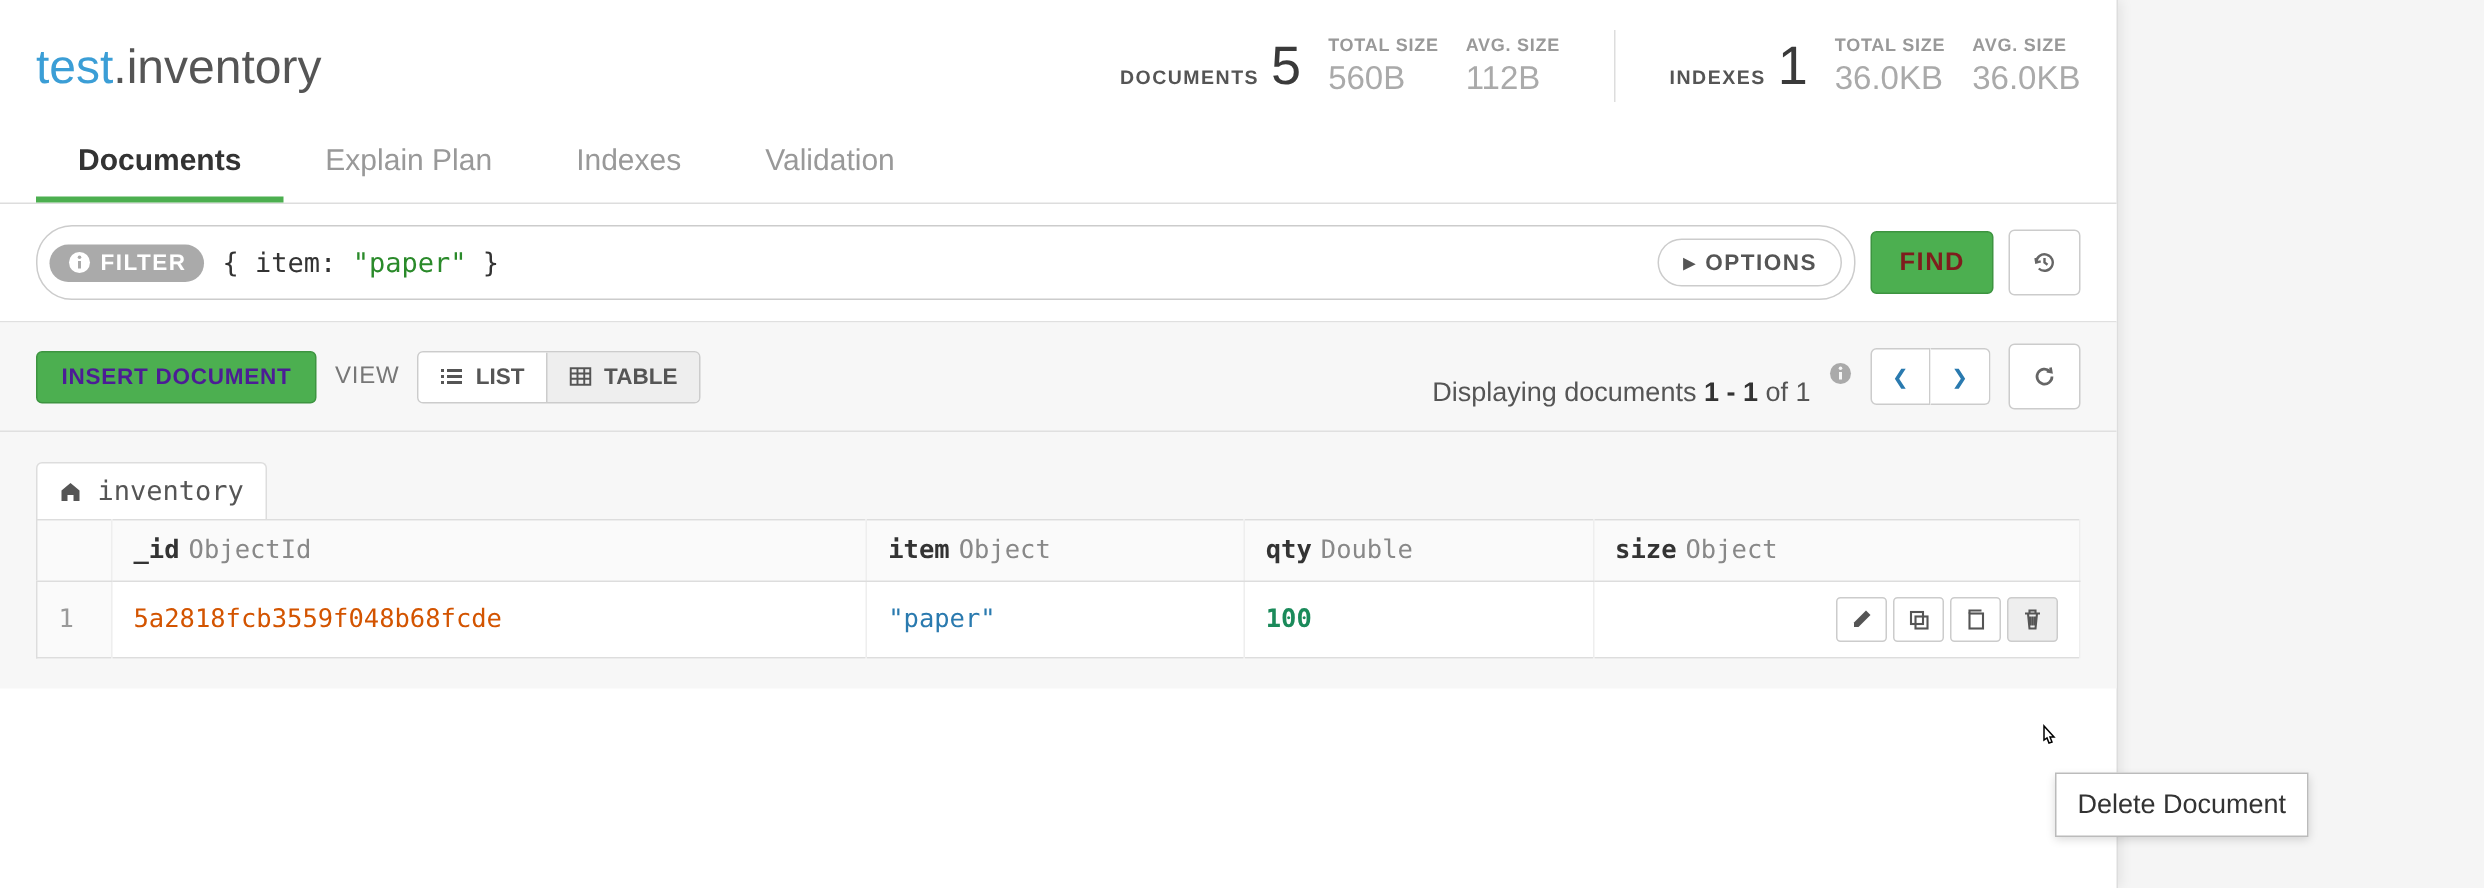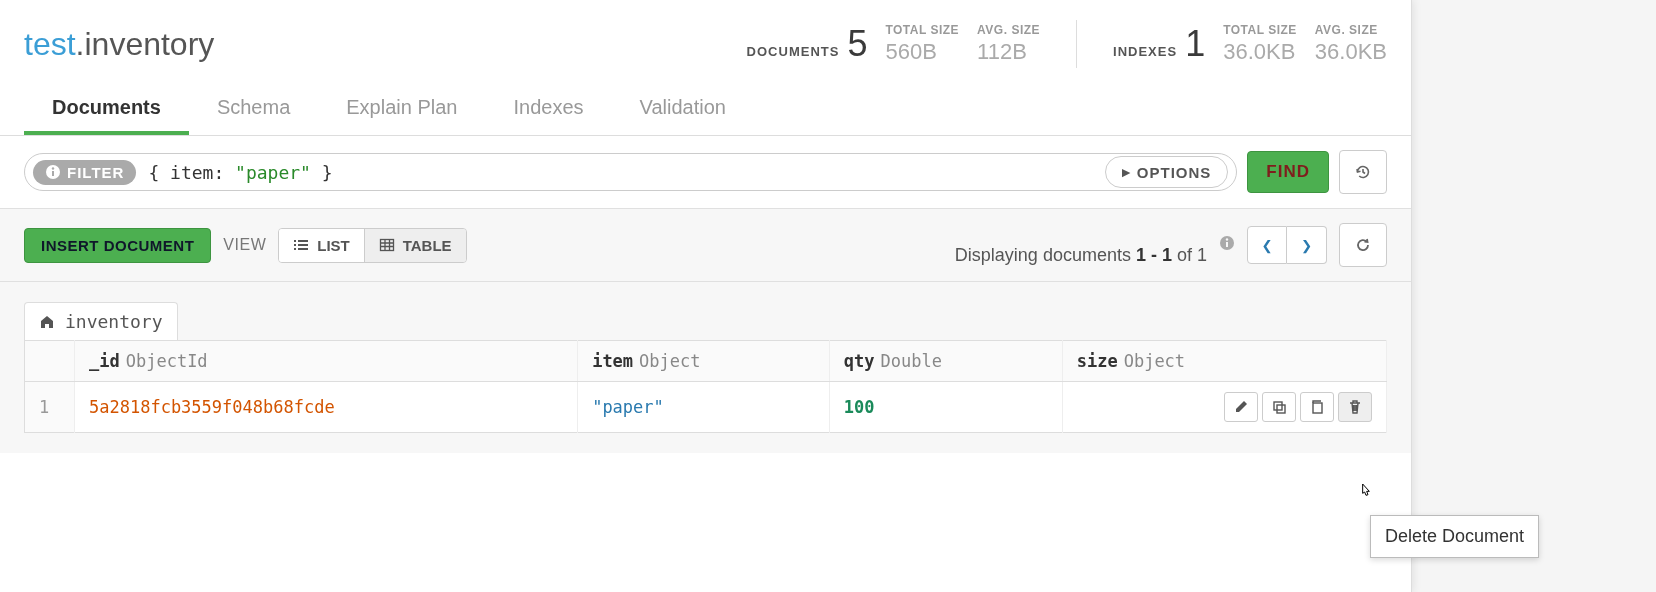--- a/index.html
+++ b/index.html
@@ -22,32 +22,32 @@
 .stat-col-value { font-size: 22px; color: #aaa; font-weight: 400; }
 .stat-divider { width: 1px; height: 48px; background: #ddd; }
 
 
 .tabs { display: flex; border-bottom: 1px solid #ddd; padding: 0 24px; }
 .tab { padding: 12px 28px; font-size: 20px; color: #999; cursor: pointer; border-bottom: 4px solid transparent; }
 .tab.active { color: #333; font-weight: 600; border-bottom-color: #4caf50; }
 
 
 .filter-bar { display: flex; align-items: center; gap: 10px; padding: 14px 24px; background: #fff; border-bottom: 1px solid #e0e0e0; }
-.filter-input-wrap { flex: 1; display: flex; align-items: center; border: 1px solid #ccc; border-radius: 24px; padding: 6px 8px; height: 38px; background: #fff; }
+.filter-input-wrap { flex: 1; display: flex; align-items: center; border: 1px solid #ccc; border-radius: 24px; padding: 6px 8px; height: 50px; background: #fff; }
 .filter-pill { background: #aaa; color: #fff; font-size: 15px; font-weight: 600; letter-spacing: 1px; padding: 4px 12px; border-radius: 14px; display: inline-flex; align-items: center; gap: 6px; }
 .filter-text { font-family: "Menlo", "Consolas", monospace; font-size: 18px; color: #333; margin-left: 12px; flex: 1; }
 .filter-text .str { color: #2a8a2a; }
 .options-btn { border: 1px solid #ccc; border-radius: 20px; padding: 6px 16px; font-size: 15px; font-weight: 600; letter-spacing: 1px; color: #555; display: inline-flex; align-items: center; gap: 6px; background: #fff; cursor: pointer; }
 .btn { border: 1px solid #ccc; border-radius: 4px; padding: 10px 18px; font-size: 17px; font-weight: 600; letter-spacing: 1px; cursor: pointer; background: #fff; color: #555; }
 .btn-find { background: #4caf50; border-color: #3d9440; color: #7f1d1d; }
 .btn-icon { border: 1px solid #ccc; border-radius: 4px; width: 48px; height: 44px; display: inline-flex; align-items: center; justify-content: center; cursor: pointer; color: #666; background: #fff; }
 
 
 .toolbar { display: flex; align-items: center; gap: 12px; padding: 14px 24px; background: #f7f7f7; border-bottom: 1px solid #e0e0e0; }
-.btn-insert { background: #4caf50; border: 1px solid #3d9440; color: #0f172a; border-radius: 4px; padding: 8px 16px; font-size: 15px; font-weight: 600; letter-spacing: 0.5px; cursor: pointer; }
+.btn-insert { background: #4caf50; border: 1px solid #3d9440; color: #4c1d95; border-radius: 4px; padding: 8px 16px; font-size: 15px; font-weight: 600; letter-spacing: 0.5px; cursor: pointer; }
 .view-label { font-size: 16px; color: #777; font-weight: 500; letter-spacing: 0.5px; }
 .seg { display: inline-flex; border: 1px solid #ccc; border-radius: 4px; overflow: hidden; }
 .seg-btn { padding: 8px 14px; font-size: 15px; font-weight: 600; color: #555; background: #fff; border: none; display: inline-flex; align-items: center; gap: 8px; cursor: pointer; }
 .seg-btn + .seg-btn { border-left: 1px solid #ccc; }
 .seg-btn.active { background: #eee; }
 .toolbar-right { margin-left: auto; display: flex; align-items: center; gap: 12px; }
 .display-text { font-size: 18px; color: #555; margin-top: 20px; }
 .display-text b { font-weight: 700; color: #333; }
 .info-icon { color: #aaa; font-size: 18px; }
 .pager { display: inline-flex; }
@@ -115,21 +115,20 @@
         <div class="stat-col">
           <div class="stat-col-label">AVG. SIZE</div>
           <div class="stat-col-value">36.0KB</div>
         </div>
       </div>
     </div>
   </div>
 
   <div class="tabs">
     <div class="tab active">Documents</div>
-    <div class="tab">Schema</div>
     <div class="tab">Explain Plan</div>
     <div class="tab">Indexes</div>
     <div class="tab">Validation</div>
   </div>
 
   <div class="filter-bar">
     <div class="filter-input-wrap">
       <span class="filter-pill">
         <svg viewBox="0 0 16 16" fill="currentColor">
             <circle cx="8" cy="8" r="7"></circle>

